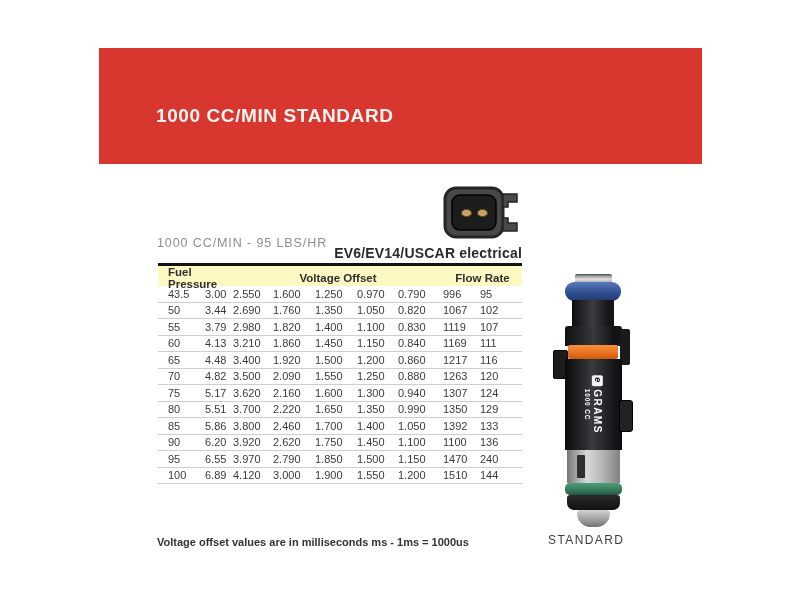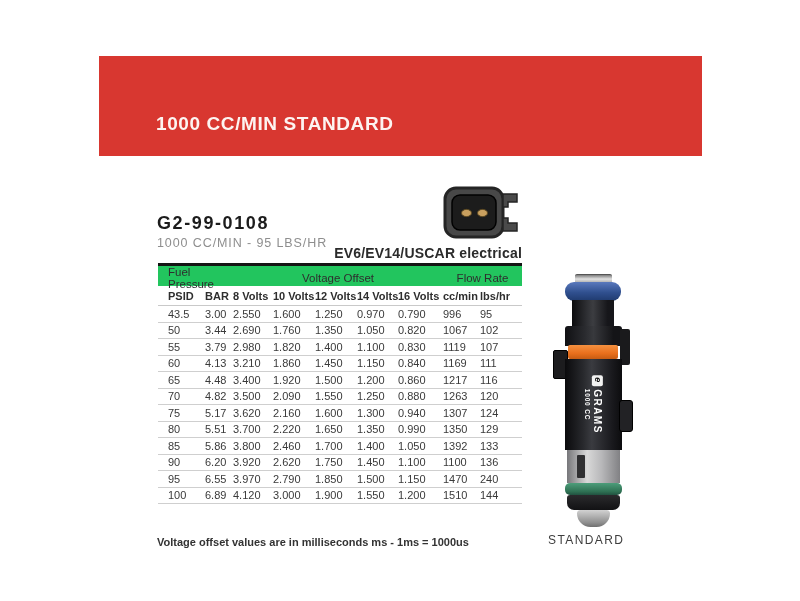--- a/index.html
+++ b/index.html
@@ -3,34 +3,34 @@
 <meta charset="utf-8">
 <style>
   html,body{margin:0;padding:0;}
   body{
     width:800px;height:601px;background:#ffffff;position:relative;overflow:hidden;
     font-family:"Liberation Sans","DejaVu Sans",sans-serif;color:#333;
   }
   .page{position:absolute;inset:0;}
 
   
-  .banner{position:absolute;left:99px;top:48px;width:603px;height:100px;background:#D83730;margin-top:8px;}
+  .banner{position:absolute;left:99px;top:48px;width:603px;height:116px;background:#D83730;}
   .banner-title{position:absolute;left:57px;top:57px;font-size:19px;font-weight:bold;color:#fdf4f1;letter-spacing:0.6px;}
 
   
   .part-number{position:absolute;left:157px;top:213px;font-size:18px;font-weight:bold;color:#1c1c1c;letter-spacing:1.6px;}
   .part-subtitle{position:absolute;left:157px;top:236px;font-size:12.5px;color:#8e8e8e;letter-spacing:0.9px;}
   .connector-icon{position:absolute;left:443px;top:185px;width:77px;height:55px;}
   .connector-label{position:absolute;left:330px;top:245px;width:192px;text-align:right;font-size:14px;font-weight:bold;color:#2b2b2b;letter-spacing:0.2px;}
 
   
   .spec-table{position:absolute;left:158px;top:263px;width:364px;}
   .table-topbar{height:3px;background:#141414;}
-  .group-row{display:grid;grid-template-columns:75px 210px 79px;background:#22c55e;height:20px;align-items:center;
-    font-size:11.5px;font-weight:normal;color:#2e2e2e;}
+  .group-row{display:grid;grid-template-columns:75px 210px 79px;background:#fef9c3;height:20px;align-items:center;
+    font-size:11.5px;font-weight:bold;color:#2e2e2e;}
   .group-cell-fp{padding-left:10px;}
   .group-cell-vo{text-align:center;}
   .group-cell-fr{text-align:center;}
   .col-head-row,.data-row{display:grid;grid-template-columns:47px 28px 40px 42px 42px 41px 45px 37px 42px;}
   .col-head-row{height:19px;align-items:center;font-size:11px;font-weight:bold;color:#2e2e2e;border-bottom:1px solid #c9c9c9;}
   .data-row{height:15.5px;align-items:center;font-size:11px;color:#3a3a3a;border-bottom:1px solid #cfcfcf;}
   .cell{white-space:nowrap;}
   .col-head-row .cell:first-child,.data-row .cell:first-child{padding-left:10px;}
 
   .footnote{position:absolute;left:157px;top:536px;font-size:11px;font-weight:bold;color:#333;}
@@ -73,51 +73,39 @@
 </style>
 </head>
 <body>
 
 <div class="page">
 
   <div class="banner">
     <div class="banner-title">1000 CC/MIN STANDARD</div>
   </div>
 
-  <div class="part-number">G2-99-0108</div>
   <div class="part-subtitle">1000 CC/MIN - 95 LBS/HR</div>
 
   <svg class="connector-icon" viewBox="0 0 77 55">
     <rect x="2" y="3" width="58" height="49" rx="11" fill="#484848" stroke="#252525" stroke-width="3"></rect>
     <rect x="9" y="10" width="44" height="35" rx="8" fill="#1c1c1c" stroke="#000" stroke-width="1.5"></rect>
     <ellipse cx="23.5" cy="28" rx="5" ry="3.6" fill="#c9a05f" stroke="#5e4a22" stroke-width="1"></ellipse>
     <ellipse cx="39.5" cy="28" rx="5" ry="3.6" fill="#c9a05f" stroke="#5e4a22" stroke-width="1"></ellipse>
     <path d="M60 9 h14 v8 h-9 v5 h-5 z" fill="#4a4a4a" stroke="#252525" stroke-width="1.5"></path>
     <path d="M60 46 h14 v-8 h-9 v-5 h-5 z" fill="#4a4a4a" stroke="#252525" stroke-width="1.5"></path>
   </svg>
   <div class="connector-label">EV6/EV14/USCAR electrical connector</div>
 
   <div class="spec-table">
     <div class="table-topbar"></div>
     <div class="group-row">
       <div class="group-cell-fp">Fuel Pressure</div>
       <div class="group-cell-vo">Voltage Offset</div>
       <div class="group-cell-fr">Flow Rate</div>
     </div>
-    <div class="col-head-row">
-        <div class="cell">PSID</div>
-        <div class="cell">BAR</div>
-        <div class="cell">8 Volts</div>
-        <div class="cell">10 Volts</div>
-        <div class="cell">12 Volts</div>
-        <div class="cell">14 Volts</div>
-        <div class="cell">16 Volts</div>
-        <div class="cell">cc/min</div>
-        <div class="cell">lbs/hr</div>
-      </div>
     <div>
         <div class="data-row">
           <div class="cell">43.5</div>
           <div class="cell">3.00</div>
           <div class="cell">2.550</div>
           <div class="cell">1.600</div>
           <div class="cell">1.250</div>
           <div class="cell">0.970</div>
           <div class="cell">0.790</div>
           <div class="cell">996</div>

